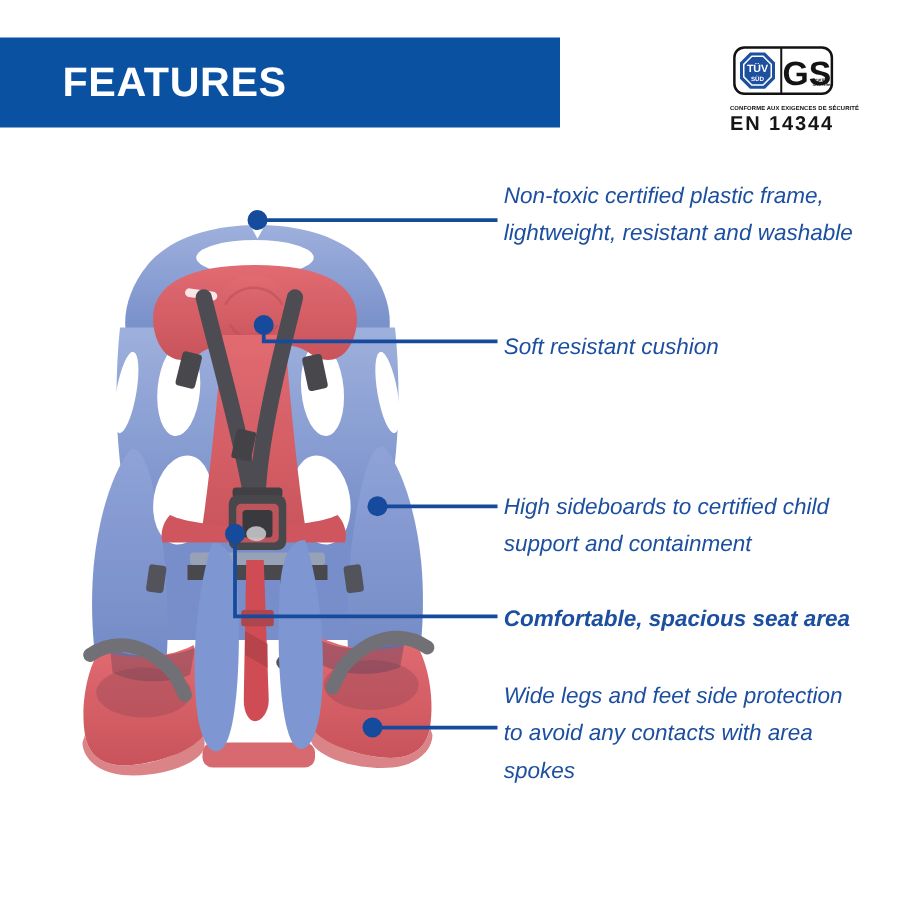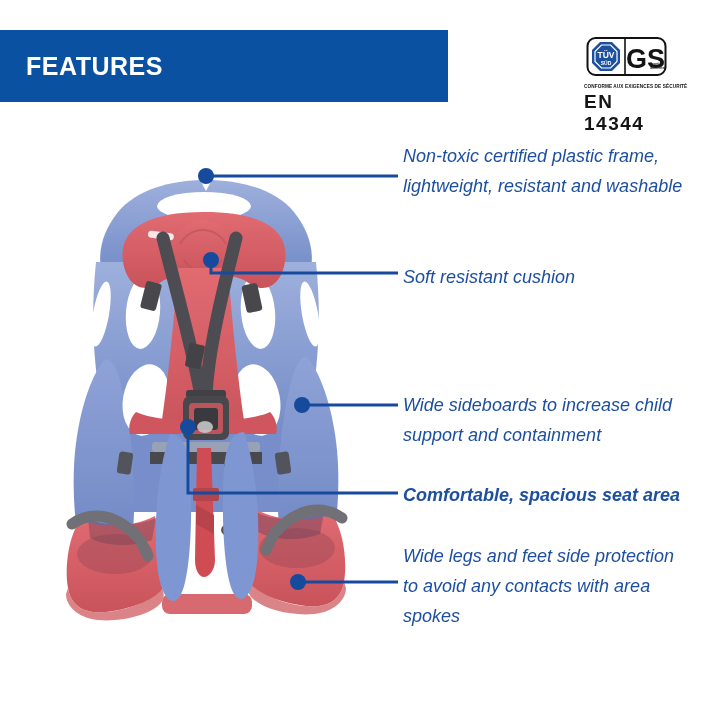--- a/index.html
+++ b/index.html
@@ -2,30 +2,30 @@
 <html><head>
 <meta charset="utf-8">
 <style>
   html,body{margin:0;padding:0;background:#ffffff;}
   body{width:720px;height:720px;position:relative;overflow:hidden;
        font-family:"Liberation Sans",sans-serif;}
 
   
   .banner{position:absolute;left:0;top:30px;width:448px;height:72px;
           background:#0b51a1;display:flex;align-items:center;}
-  .banner-title{color:#ffffff;font-weight:bold;font-size:25px;
-                letter-spacing:.5px;margin-left:26px;}
+  .banner-title{color:#ffffff;font-weight:bold;font-size:33px;
+                letter-spacing:.5px;margin-left:50px;}
 
   
   .cert{position:absolute;left:584px;top:34px;width:90px;}
   .cert-logo{position:absolute;left:2px;top:2px;}
   .cert-conformity{position:absolute;left:0;top:50px;width:86px;
                    font-size:4.7px;font-weight:bold;color:#101010;
                    white-space:nowrap;letter-spacing:.1px;}
-  .cert-standard{position:absolute;left:0;top:57px;font-size:19px;
+  .cert-standard{position:absolute;left:0;top:57px;font-size:16px;
                  font-weight:600;color:#151515;letter-spacing:1.5px;}
 
   
   .art{position:absolute;left:0;top:0;width:720px;height:720px;}
 
   
   .feature{position:absolute;left:403px;color:#1d4fa0;font-style:italic;
            font-size:18px;line-height:30px;}
   .f1{top:141px;width:282px;}
   .f2{top:262px;width:300px;}
@@ -187,15 +187,15 @@
     <circle cx="302" cy="405" r="8" stroke="none"></circle>
     <path d="M 188 427 L 188 493 L 398 493" fill="none"></path>
     <circle cx="188" cy="427" r="8" stroke="none"></circle>
     <line x1="298" y1="582" x2="398" y2="582"></line>
     <circle cx="298" cy="582" r="8" stroke="none"></circle>
   </g>
 </svg>
 
 <div class="feature f1">Non-toxic certified plastic frame, lightweight, resistant and washable</div>
 <div class="feature f2">Soft resistant cushion</div>
-<div class="feature f3">Wide sideboards to increase child support and containment</div>
+<div class="feature f3">High sideboards to certified child support and containment</div>
 <div class="feature f4">Comfortable, spacious seat area</div>
 <div class="feature f5">Wide legs and feet side protection to avoid any contacts with area spokes</div>
 
 </body></html>

